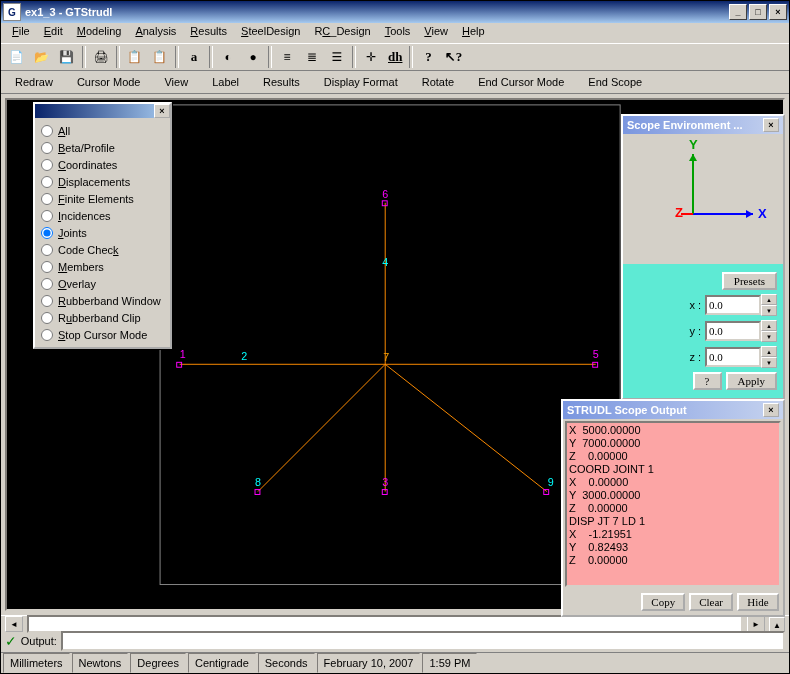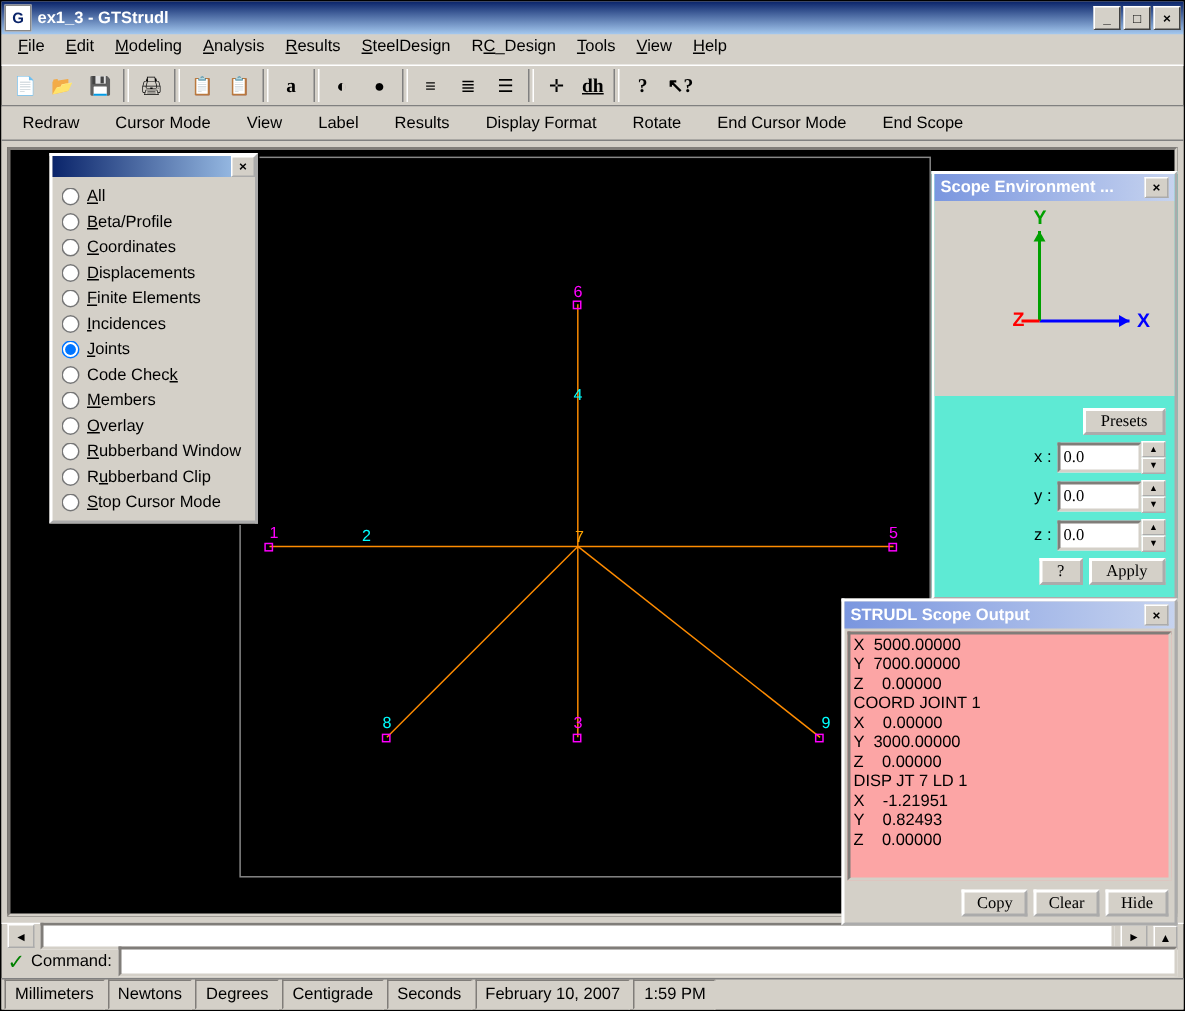--- a/index.html
+++ b/index.html
@@ -301,21 +301,21 @@
     <div class="hist">
       <div class="sb">◄</div>
       <div class="cnt"></div>
       <div class="sb">►</div>
       <div class="sbv" style="height:14px;width:auto;flex-direction:row;border:none">
         <div style="width:14px">▲</div>
       </div>
     </div>
     <div class="cmd">
       <span class="chk">✓</span>
-      <span>Command:</span>
+      <span>Output:</span>
       <input type="text" value="" style="">
     </div>
   </div>
 
   <div class="status">
     <div class="cell">Millimeters</div>
     <div class="cell">Newtons</div>
     <div class="cell">Degrees</div>
     <div class="cell">Centigrade</div>
     <div class="cell">Seconds</div>

